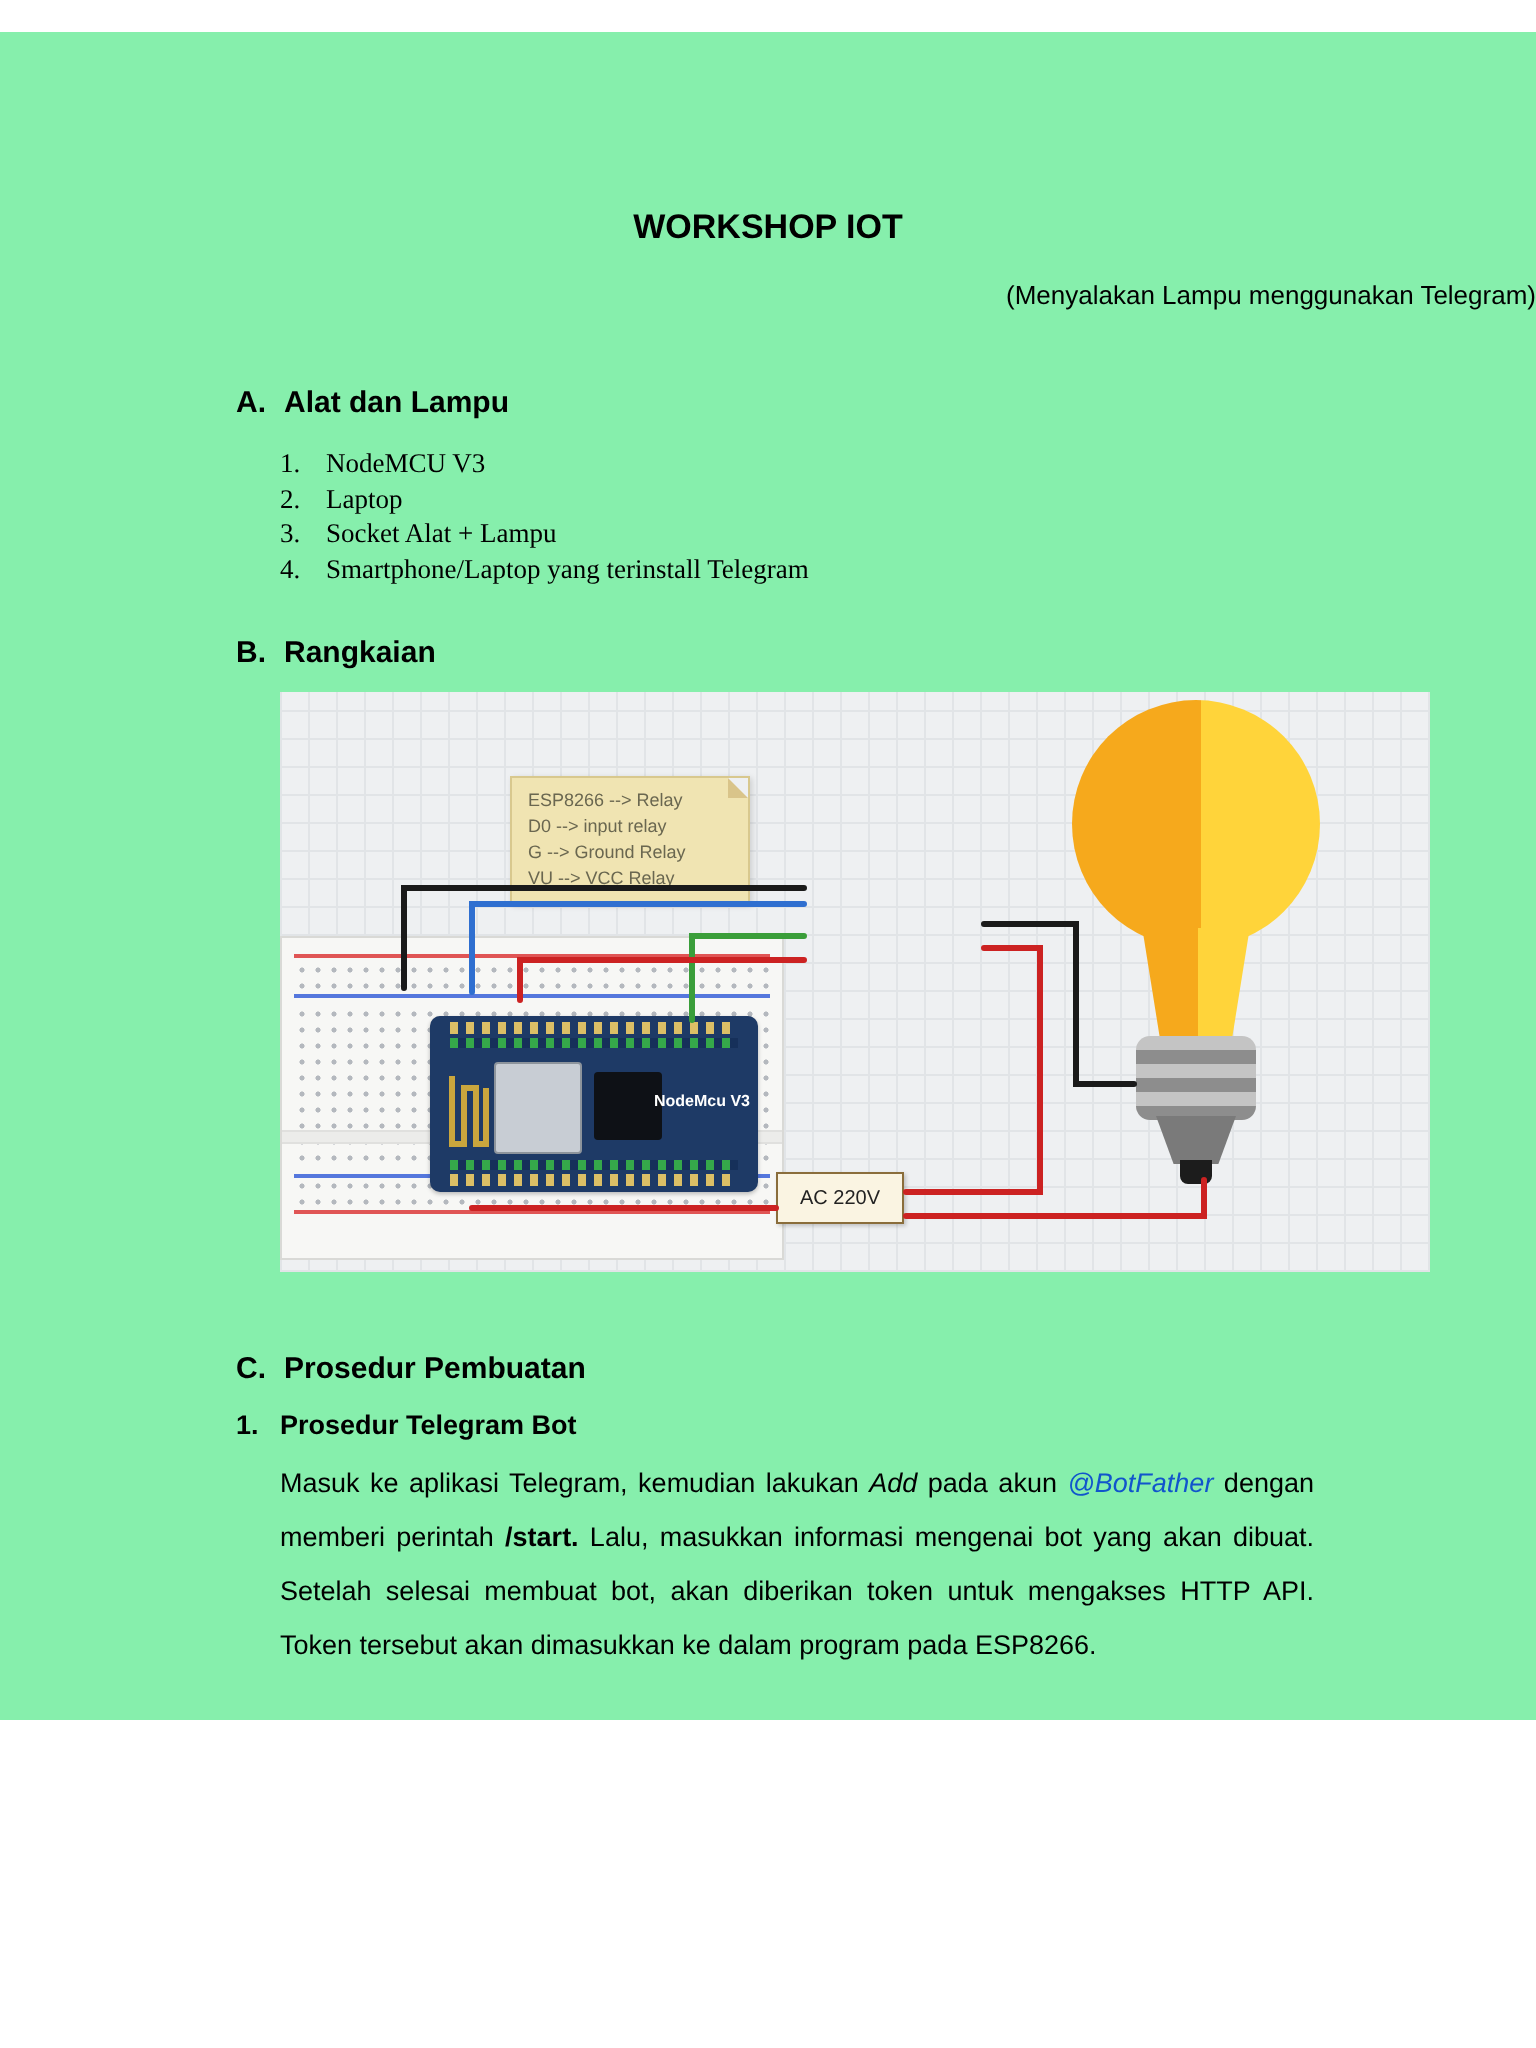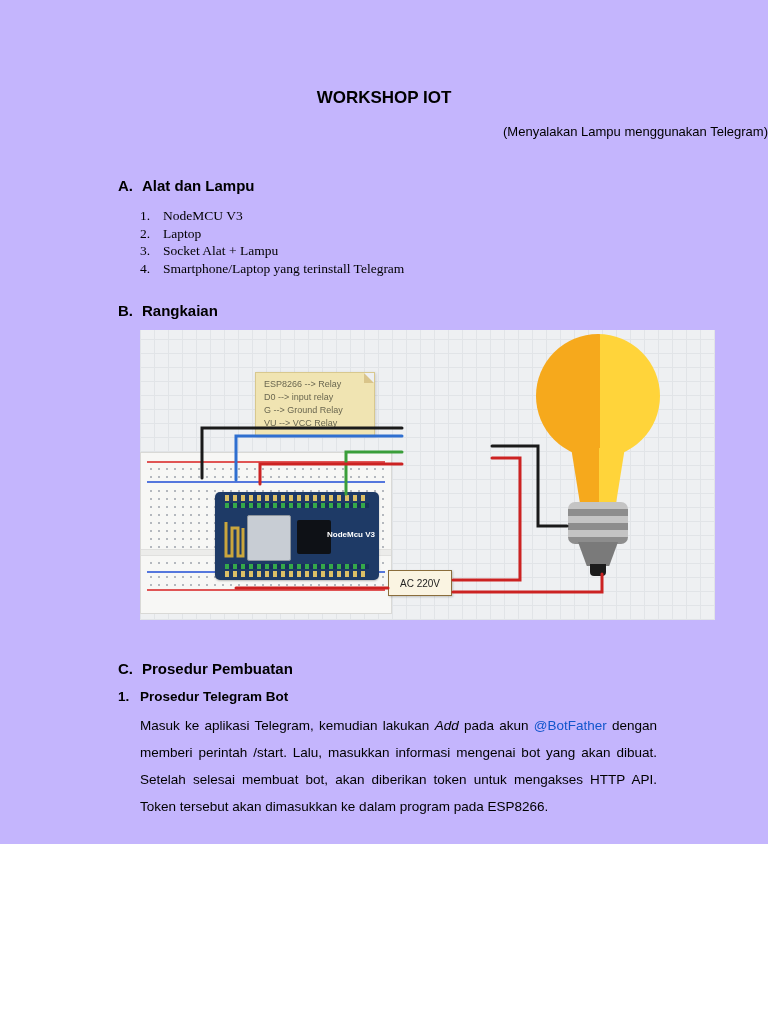--- a/index.html
+++ b/index.html
@@ -1,22 +1,22 @@
 <!DOCTYPE html>
 <html><head>
 <meta charset="utf-8">
 <style>
   * { box-sizing: border-box; margin: 0; padding: 0; }
   html, body { background: #ffffff; }
   .page {
     position: relative;
     width: 768px;
     height: 844px;
-    margin: 0 auto;
-    background: #c4b5fd;
+    margin: 16px auto;
+    background: #86efac;
     font-family: "Liberation Sans", sans-serif;
     color: #000;
     overflow: hidden;
   }
   .doc-title {
     position: absolute; top: 88px; left: 0; right: 0;
     text-align: center; font-weight: bold; font-size: 17px;
   }
   .doc-subtitle {
     position: absolute; top: 124px; left: 0; right: 0;
@@ -43,22 +43,22 @@
     position: absolute; left: 118px; top: 689px;
     font-weight: bold; font-size: 13.5px; display: flex;
   }
   .step-heading .num { width: 22px; flex: 0 0 22px; }
 
   .para {
     position: absolute; left: 140px; top: 712px; width: 517px;
     font-size: 13.5px; line-height: 27px; text-align: justify;
   }
   .seg-italic { font-style: italic; }
-  .seg-bold { font-weight: normal; }
-  .seg-link { color: #1155cc; cursor: pointer; }
+  .seg-bold { font-weight: bold; }
+  .seg-link { color: #1155cc; cursor: pointer; font-style: italic; }
 
   
   .diagram {
     position: absolute; left: 140px; top: 330px; width: 575px; height: 290px;
     background-color: #eef0f2;
     background-image:
       repeating-linear-gradient(0deg, #e1e4e7 0 1px, transparent 1px 14px),
       repeating-linear-gradient(90deg, #e1e4e7 0 1px, transparent 1px 14px);
     overflow: hidden;
   }

